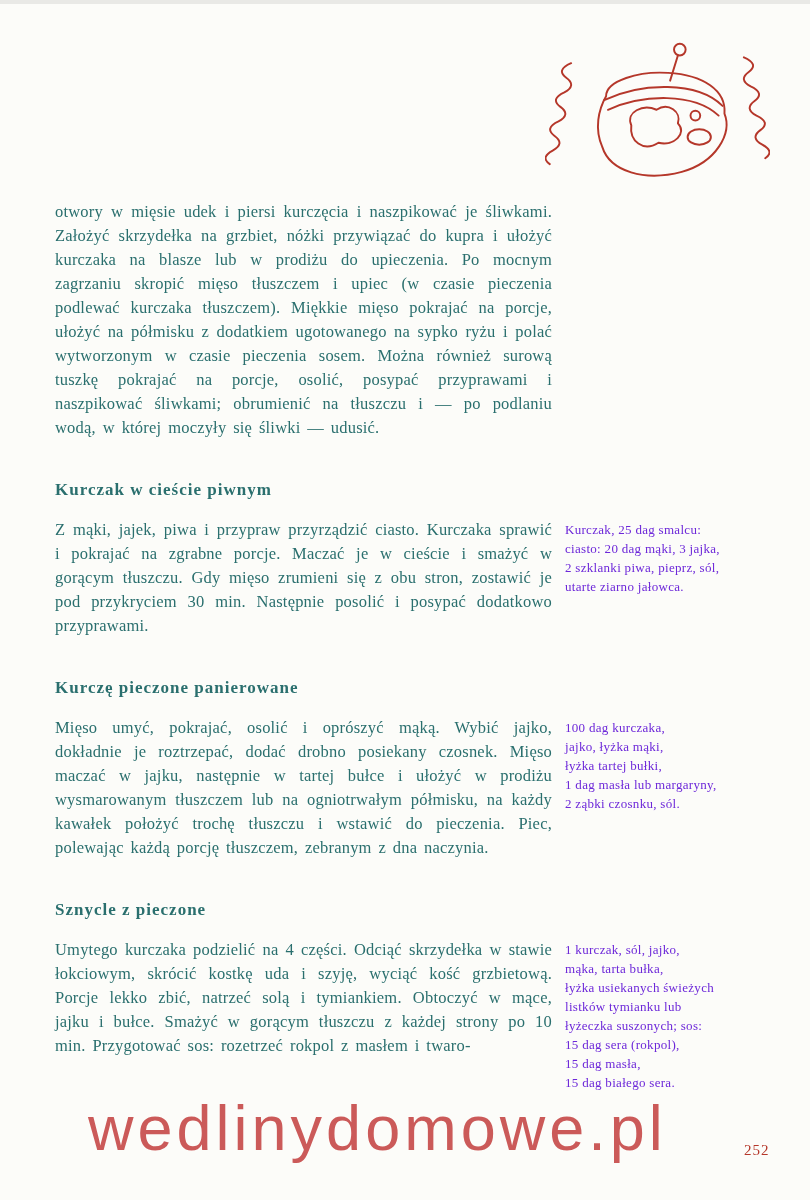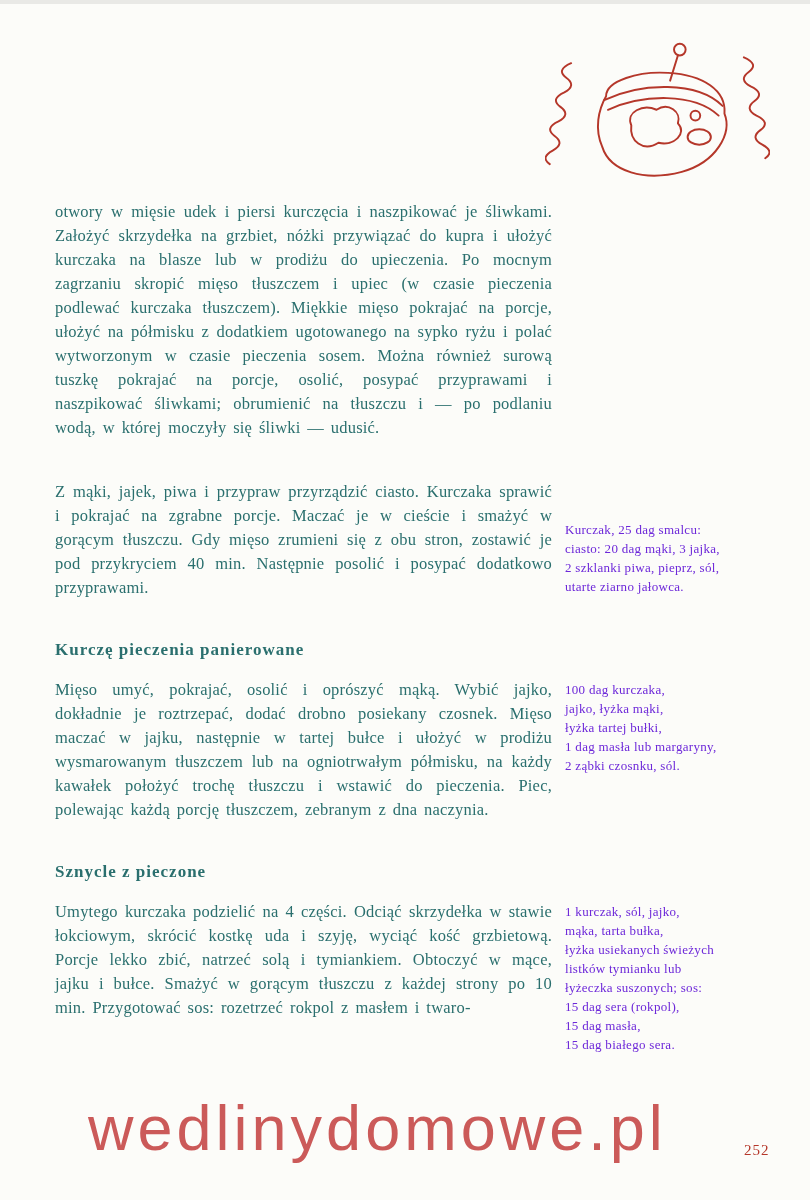--- a/index.html
+++ b/index.html
@@ -108,31 +108,32 @@
       <circle cx="154" cy="82" r="5"></circle>
     </g>
   </svg>
 
   <div class="content">
 
     <p class="body-text">otwory w mięsie udek i piersi kurczęcia i naszpikować je śliwkami. Założyć skrzydełka na grzbiet, nóżki przywiązać do kupra i ułożyć kurczaka na blasze lub w prodiżu do upieczenia. Po mocnym zagrzaniu skropić mięso tłuszczem i upiec (w czasie pieczenia podlewać kurczaka tłuszczem). Miękkie mięso pokrajać na porcje, ułożyć na półmisku z dodatkiem ugotowanego na sypko ryżu i polać wytworzonym w czasie pieczenia sosem. Można również surową tuszkę pokrajać na porcje, osolić, posypać przyprawami i naszpikować śliwkami; obrumienić na tłuszczu i — po podlaniu wodą, w której moczyły się śliwki — udusić.</p>
 
     <section class="recipe">
       <div class="main-col">
-        <p class="body-text">Z mąki, jajek, piwa i przypraw przyrządzić ciasto. Kurczaka sprawić i pokrajać na zgrabne porcje. Maczać je w cieście i smażyć w gorącym tłuszczu. Gdy mięso zrumieni się z obu stron, zostawić je pod przykryciem 40 min. Następnie posolić i posypać dodatkowo przyprawami.</p>
+        <h2>Kurczak w cieście piwnym</h2>
+        <p class="body-text">Z mąki, jajek, piwa i przypraw przyrządzić ciasto. Kurczaka sprawić i pokrajać na zgrabne porcje. Maczać je w cieście i smażyć w gorącym tłuszczu. Gdy mięso zrumieni się z obu stron, zostawić je pod przykryciem 30 min. Następnie posolić i posypać dodatkowo przyprawami.</p>
       </div>
       <aside class="note">Kurczak, 25 dag smalcu:
 ciasto: 20 dag mąki, 3 jajka,
 2 szklanki piwa, pieprz, sól,
 utarte ziarno jałowca.</aside>
     </section>
 
     <section class="recipe">
       <div class="main-col">
-        <h2>Kurczę pieczenia panierowane</h2>
+        <h2>Kurczę pieczone panierowane</h2>
         <p class="body-text">Mięso umyć, pokrajać, osolić i oprószyć mąką. Wybić jajko, dokładnie je roztrzepać, dodać drobno posiekany czosnek. Mięso maczać w jajku, następnie w tartej bułce i ułożyć w prodiżu wysmarowanym tłuszczem lub na ogniotrwałym półmisku, na każdy kawałek położyć trochę tłuszczu i wstawić do pieczenia. Piec, polewając każdą porcję tłuszczem, zebranym z dna naczynia.</p>
       </div>
       <aside class="note">100 dag kurczaka,
 jajko, łyżka mąki,
 łyżka tartej bułki,
 1 dag masła lub margaryny,
 2 ząbki czosnku, sól.</aside>
     </section>
 
     <section class="recipe">

